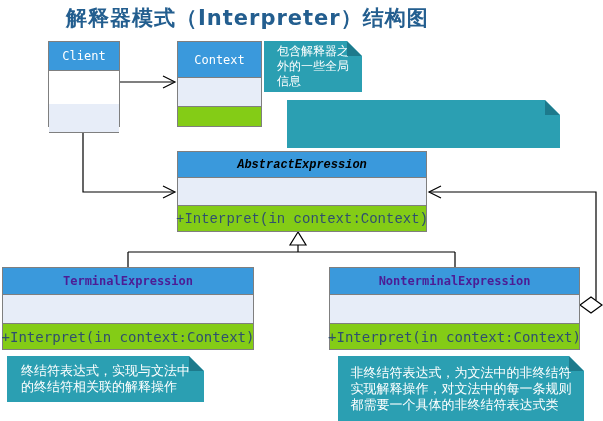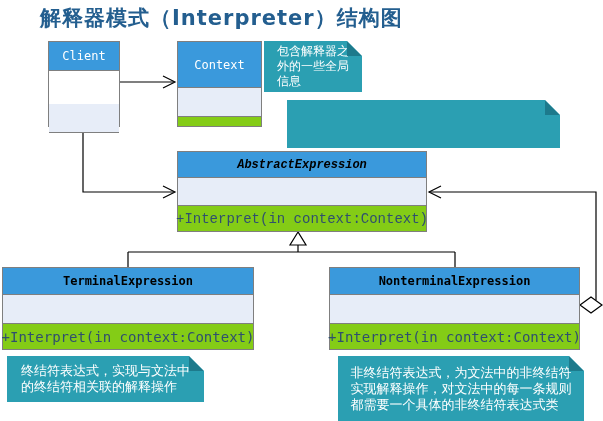--- a/index.html
+++ b/index.html
@@ -1,21 +1,21 @@
 <!DOCTYPE html>
 <html style="--title-color: #235E8F; --class-header: #3A99DC; --class-attr-row: #E7EDF8; --class-border: #7F7F7F; --method-text: #2F4F6E; --note-bg: #2B9FB2; --note-fold: #1D7A8C; --connector: #000000;"><head>
 <meta charset="utf-8">
 <style>
   html,body{margin:0;padding:0;background:#fff;}
   .stage{
     position:relative;width:603px;height:421px;background:#fff;overflow:hidden;
     font-family:"Liberation Sans",sans-serif;
   }
   .title{
-    position:absolute;left:40px;top:4px;margin:0;
+    position:absolute;left:66px;top:4px;margin:0;
     font:bold 21px "DejaVu Sans",sans-serif;
     letter-spacing:1px;
     color:var(--title-color,#235E8F);
     white-space:nowrap;
   }
   svg.connectors{position:absolute;left:0;top:0;}
   
   .uml{
     position:absolute;box-sizing:border-box;
     border:1px solid var(--class-border,#7F7F7F);
@@ -36,26 +36,26 @@
     background:var(--class-attr-row,#E7EDF8);
     border-bottom:1px solid var(--class-border,#7F7F7F);
   }
   .uml .body{
     box-sizing:border-box;flex:1 1 auto;background:#84cc16;
     color:var(--method-text,#2F4F6E);
     font-size:14px;
     display:flex;align-items:center;justify-content:center;
     white-space:nowrap;
   }
-  .uml .head.dark{color:#000000;font-weight:bold;}
+  .uml .head.dark{color:#4c1d95;font-weight:bold;}
   .uml .head.abstract{color:#000;font-weight:bold;font-style:italic;}
   .cls-client{left:48px;top:41px;width:72px;height:86px;gap:33px;}
   .cls-client .head{height:29px;} .cls-client .mid{height:29px;}
   .cls-context{left:177px;top:41px;width:85px;height:86px;}
-  .cls-context .head{height:46px;text-align:center;} .cls-context .mid{height:29px;}
+  .cls-context .head{height:36px;text-align:center;} .cls-context .mid{height:29px;}
   .cls-abstract{left:177px;top:151px;width:250px;height:81px;font-family:Liberation Mono, monospace;}
   .cls-abstract .head{height:26px;} .cls-abstract .mid{height:28px;}
   .cls-terminal{left:2px;top:267px;width:252px;height:83px;}
   .cls-terminal .head{height:27px;} .cls-terminal .mid{height:29px;}
   .cls-nonterminal{left:329px;top:267px;width:251px;height:83px;}
   .cls-nonterminal .head{height:27px;} .cls-nonterminal .mid{height:29px;}
   
   .note{
     position:absolute;box-sizing:border-box;
     background:var(--note-bg,#2B9FB2);

